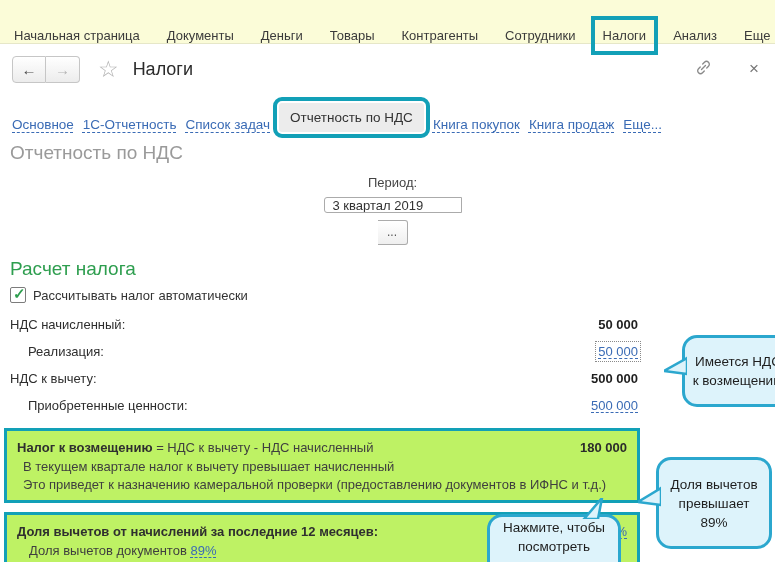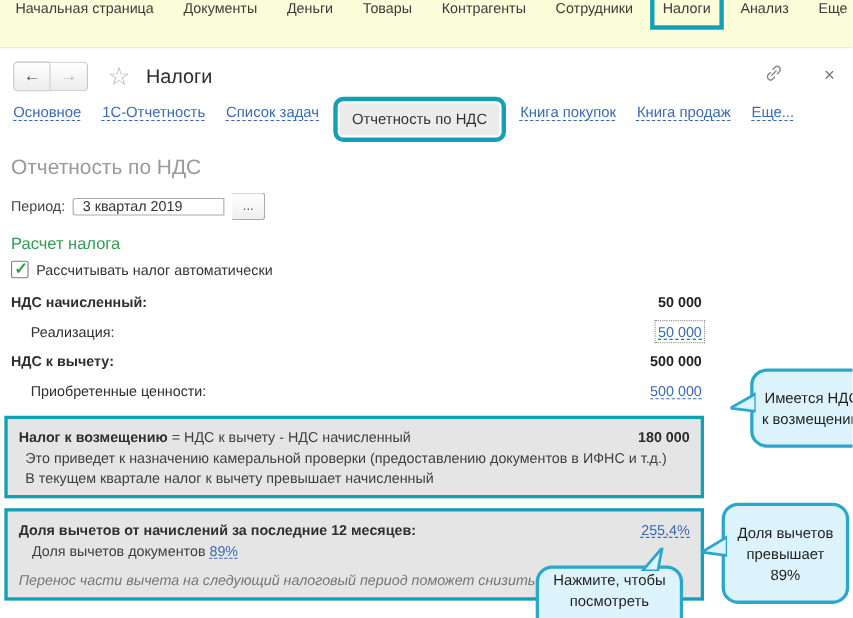--- a/index.html
+++ b/index.html
@@ -11,21 +11,21 @@
     color: #333;
     overflow: hidden;
   }
 
   
   .menubar {
     height: 44px;
     background: #FBFCD8;
     border-bottom: 1px solid #E6E7C8;
     display: flex;
-    align-items: flex-start;
+    align-items: flex-end;
     padding: 0 14px;
     gap: 27px;
     font-size: 13px;
     color: #3b3b3b;
     white-space: nowrap;
   }
   .menu-item { cursor: default; }
   .menu-item.hl { outline: 4px solid #12A0B7; outline-offset: 8px; }
 
   
@@ -52,23 +52,23 @@
   .star { font-size: 23px; color: #b3b3b3; margin-left: 8px; line-height: 1; }
   .wintitle { font-size: 18px; color: #2b2b2b; margin-left: 4px; }
   .tspacer { flex: 1; }
   .linkicon { color: #8a8a8a; }
   .closex { font-size: 17px; color: #777; margin-left: 26px; cursor: default; }
 
   
   .tabsrow {
     height: 38px;
     display: flex;
-    align-items: flex-start;
+    align-items: flex-end;
     padding: 0 12px;
-    gap: 19px;
+    gap: 9px;
     font-size: 13.5px;
     white-space: nowrap;
   }
   .tab {
     color: #3A6BB5;
     text-decoration: underline;
     text-decoration-style: dashed;
     text-underline-offset: 3px;
     text-decoration-thickness: 1px;
     cursor: pointer;
@@ -79,75 +79,75 @@
     background: #ECECEC;
     padding: 7px 11px;
     border-radius: 3px;
     outline: 4px solid #12A0B7;
     outline-offset: 2px;
   }
 
   
   .pagetitle { margin: 10px 0 0 10px; font-size: 19px; color: #9a9a9a; }
 
-  .period-row { margin: 11px 0 0 10px; display: flex; align-items: center; gap: 7px; font-size: 13px; color: #444; }
+  .period-row { margin: 11px 0 0 10px; display: flex; align-items: center; gap: 7px; font-size: 13px; color: #444; flex-direction: column; }
   .period-input {
     width: 138px; height: 16px;
     border: 1px solid #ababab;
     border-radius: 3px 0 0 3px;
     padding: 0 8px;
     font-family: "Liberation Sans", sans-serif;
     font-size: 13px; color: #333;
   }
   .period-more {
     width: 30px; height: 25px;
     border: 1px solid #ababab;
     border-left: none;
     border-radius: 0 3px 3px 0;
     background: linear-gradient(#ffffff,#efefef);
     font-size: 12px; color: #555;
     text-align: center; line-height: 22px;
   }
 
-  .section-title { margin: 13px 0 0 10px; font-size: 15px; color: #2E9E4F; }
+  .section-title { margin: 13px 0 0 10px; font-size: 19px; color: #2E9E4F; }
 
   .chk-row { margin: 7px 0 0 10px; display: flex; align-items: center; gap: 7px; font-size: 13px; color: #333; }
   .chk {
     width: 16px; height: 16px;
     border: 1px solid #7c7c7c;
     border-radius: 2px;
     background: #fff;
     position: relative;
   }
   .chk .mark {
     position: absolute; left: 2px; top: -3px;
     color: #2E9E4F; font-size: 15px; font-weight: bold;
   }
 
   .rows { margin: 8px 10px 0 10px; width: 628px; }
   .row { height: 27px; display: flex; justify-content: space-between; align-items: center; font-size: 13px; }
   .row .lbl { color: #2e2e2e; }
-  .row .lbl.b { font-weight: bold; text-align: right; }
+  .row .lbl.b { font-weight: normal; text-align: right; }
   .row .lbl.ind { padding-left: 18px; }
   .row .val { font-weight: bold; color: #1f1f1f; }
   a.vlink {
     color: #3A6BB5;
     text-decoration: underline;
     text-decoration-style: dashed;
     text-decoration-thickness: 1px;
     text-underline-offset: 2px;
     cursor: pointer;
   }
   a.vlink.focused { outline: 1px dotted #8a8a8a; outline-offset: 2px; }
 
   
   .warnbox {
     margin: 9px 0 0 4px;
     width: 636px;
-    background: #e5e5e5;
+    background: #bef264;
     border: 3px solid #12A0B7;
     padding: 6px 10px;
     font-size: 13px;
     color: #3f3f3f;
   }
   .warnbox .tline { display: flex; justify-content: space-between; align-items: baseline; line-height: 21px; }
   .warnbox b { color: #2f2f2f; }
   .warnbox .amount { font-weight: bold; color: #2b2b2b; }
   .warnbox .formula { line-height: 24px; padding-left: 6px; }
   .warnbox .wline { line-height: 18px; padding-left: 6px; }
@@ -256,22 +256,22 @@
       <span class="lbl ind">Приобретенные ценности:</span>
       <a class="vlink">500 000</a>
     </div>
   </div>
 
 <div class="warnbox box1">
   <div class="tline">
     <span><b>Налог к возмещению</b><span> = НДС к вычету - НДС начисленный</span></span>
     <span class="amount">180 000</span>
   </div>
+  <div class="wline">В текущем квартале налог к вычету превышает начисленный</div>
   <div class="wline">Это приведет к назначению камеральной проверки (предоставлению документов в ИФНС и т.д.)</div>
-  <div class="wline">В текущем квартале налог к вычету превышает начисленный</div>
 </div>
 
 <div class="warnbox box2">
   <div class="tline">
     <b>Доля вычетов от начислений за последние 12 месяцев:</b>
     <a class="vlink">255,4%</a>
   </div>
   <div class="wline">
     <span>Доля вычетов документов </span><a class="vlink">89%</a>
   </div>

